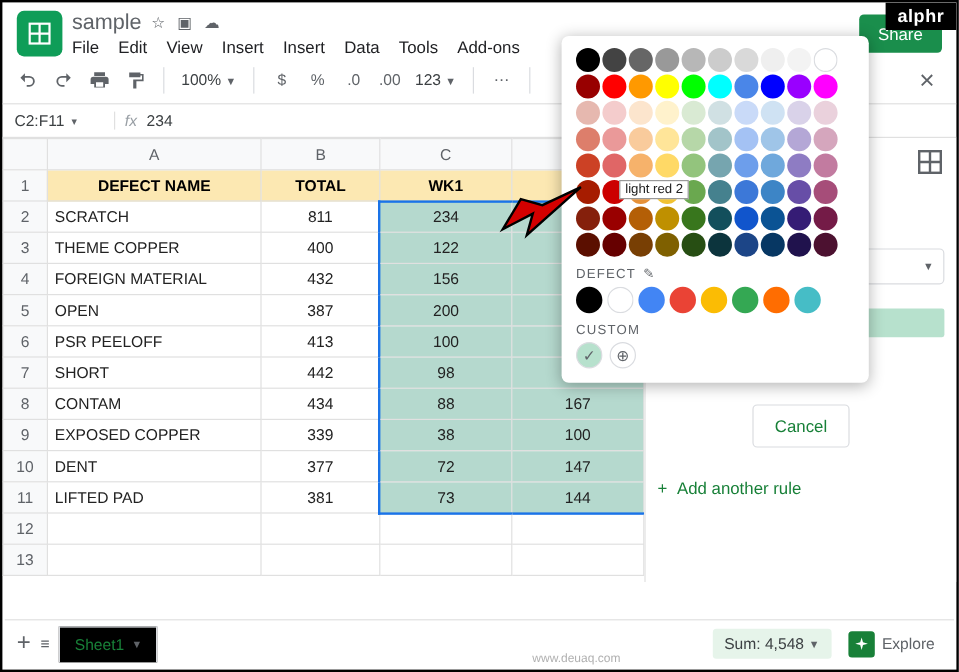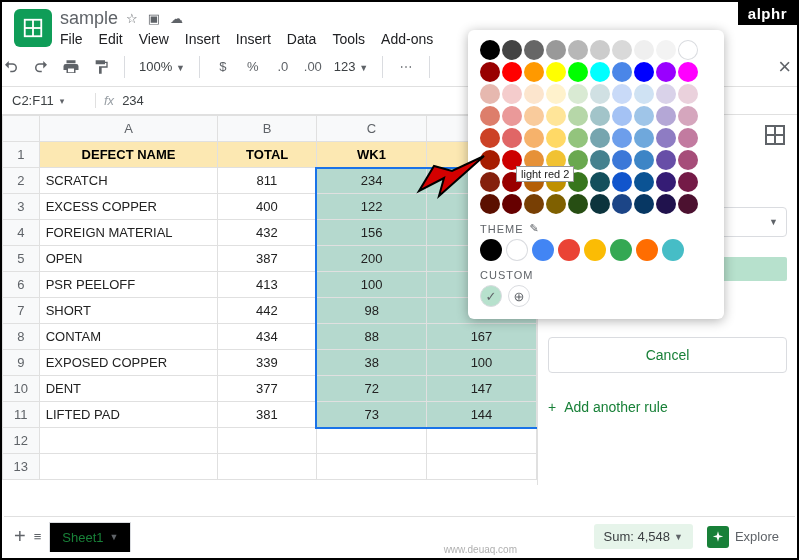--- a/index.html
+++ b/index.html
@@ -7,21 +7,21 @@
   .header { display: flex; align-items: center; padding: 6px 12px 0 12px; }
   .logo { width: 38px; height: 38px; background: #0f9d58; border-radius: 6px; display: flex; align-items: center; justify-content: center; margin-right: 8px; }
   .logo svg { width: 22px; height: 22px; }
   .title-area { flex: 1; }
   .title-row { display: flex; align-items: center; gap: 8px; }
   .doc-title { font-size: 18px; color: #5f6368; }
   .title-icons { display: flex; gap: 10px; color: #5f6368; }
   .menubar { display: flex; gap: 16px; font-size: 14px; color: #202124; margin-top: 2px; }
   .menubar span { cursor: pointer; }
   .share-btn { background: #1a8e4c; color: #fff; border: none; border-radius: 4px; padding: 8px 16px; font-size: 14px; font-weight: 500; }
-  .toolbar { display: flex; align-items: center; gap: 14px; padding: 6px 0; border-bottom: 1px solid #e0e0e0; height: 40px; }
+  .toolbar { display: flex; align-items: center; gap: 14px; padding: 6px 12px; border-bottom: 1px solid #e0e0e0; height: 40px; }
   .tool-group { display: flex; align-items: center; gap: 12px; }
   .tool-sep { width: 1px; height: 22px; background: #dadce0; }
   .tool-ico { width: 18px; height: 18px; color: #5f6368; display: inline-flex; align-items: center; justify-content: center; }
   .zoom { font-size: 13px; color: #3c4043; }
   .close-side { margin-left: auto; font-size: 22px; color: #5f6368; cursor: pointer; padding-right: 6px; }
   .namebox-row { display: flex; align-items: center; border-bottom: 1px solid #e0e0e0; height: 28px; }
   .namebox { width: 94px; padding-left: 10px; color: #3c4043; font-size: 13px; border-right: 1px solid #e0e0e0; display: flex; align-items: center; gap: 6px; }
   .fx { font-style: italic; color: #9aa0a6; padding: 0 8px; }
   .fx-val { color: #3c4043; }
   .sheet-area { display: flex; height: 370px; }
@@ -38,42 +38,42 @@
   .sel.top { border-top: 2px solid #1a73e8; }
   .sel.left { border-left: 2px solid #1a73e8; }
   .sel.bottom { border-bottom: 2px solid #1a73e8; }
   .left-align { text-align: left; padding-left: 6px; }
   .sidepanel { width: 260px; border-left: 1px solid #e0e0e0; background: #fff; padding: 8px 10px 0 10px; overflow: hidden; }
   .sidepanel-ico { width: 24px; height: 24px; margin-left: auto; display: block; }
   .sel-dd { margin-top: 60px; border: 1px solid #dadce0; border-radius: 4px; width: 100%; height: 30px; display: flex; align-items: center; justify-content: flex-end; padding: 0 8px; }
   .green-bar { margin-top: 20px; height: 24px; background: #b7e1cd; border-radius: 2px; }
   .fmt-row { display: flex; gap: 10px; align-items: center; margin-top: 8px; color: #5f6368; }
   .fmt-row .fill { width: 22px; height: 22px; border: 1px solid #1e8e3e; display: flex; align-items: center; justify-content: center; }
-  .btn-row { display: flex; gap: 10px; margin-top: 26px; justify-content: center; flex-direction: column; }
+  .btn-row { display: flex; gap: 10px; margin-top: 26px; justify-content: center; }
   .cancel-btn { border: 1px solid #dadce0; background: #fff; border-radius: 4px; padding: 9px 18px; font-size: 14px; color: #188038; }
   .done-btn { border: none; background: #188038; color: #fff; border-radius: 4px; padding: 9px 22px; font-size: 14px; font-weight: 500; }
   .add-rule { color: #188038; font-size: 14px; margin-top: 26px; display: flex; align-items: center; gap: 8px; }
   .footer { position: absolute; bottom: 2px; left: 2px; right: 2px; height: 40px; border-top: 1px solid #e0e0e0; display: flex; align-items: center; background: #fff; padding: 0 10px; gap: 8px; }
   .sheet-tab { background: #000000; border: 1px solid #dadce0; border-bottom: none; padding: 7px 12px; color: #188038; font-size: 13px; display: flex; align-items: center; gap: 6px; }
   .sum-box { margin-left: auto; background: #e6f4ea; border-radius: 3px; padding: 5px 10px; font-size: 13px; color: #3c4043; display: flex; align-items: center; gap: 4px; }
   .explore-btn { display: flex; align-items: center; gap: 6px; font-size: 13px; color: #5f6368; padding: 0 6px; }
   .explore-ico { width: 22px; height: 22px; background: #188038; border-radius: 3px; display: flex; align-items: center; justify-content: center; }
   .alphr { position: absolute; top: 0; right: 0; background: #000; color: #fff; font-size: 15px; padding: 3px 10px; font-weight: bold; letter-spacing: 0.5px; }
   .watermark { position: absolute; bottom: 3px; right: 280px; font-size: 10px; color: #b0b0b0; }
   
   .picker { position: absolute; top: 28px; left: 466px; width: 256px; background: #fff; border-radius: 6px; box-shadow: 0 2px 12px rgba(0,0,0,0.3); padding: 10px 12px 12px 12px; z-index: 50; }
   .picker-row { display: flex; align-items: center; gap: 8px; font-size: 14px; color: #3c4043; margin-bottom: 8px; padding-left: 2px; }
   .swatch-grid { display: grid; grid-template-columns: repeat(10, 20px); gap: 2px; row-gap: 2px; }
   .swatch { width: 20px; height: 20px; border-radius: 50%; }
   .theme-label, .custom-label { font-size: 11px; color: #5f6368; letter-spacing: 1px; margin: 8px 0 4px 0; display: flex; align-items: center; gap: 6px; }
   .theme-row { display: flex; gap: 4px; }
   .theme-row .swatch { width: 22px; height: 22px; }
   .custom-row { display: flex; gap: 6px; align-items: center; }
   .custom-row .csw { width: 22px; height: 22px; border-radius: 50%; border: 1px solid #dadce0; display: flex; align-items: center; justify-content: center; color: #5f6368; }
-  .tooltip { position: absolute; top: 136px; left: 48px; background: #fff; border: 1px solid #999; font-size: 11px; padding: 1px 4px; white-space: nowrap; }
+  .tooltip { position: absolute; top: 120px; left: 48px; background: #fff; border: 1px solid #999; font-size: 11px; padding: 1px 4px; white-space: nowrap; }
   
   .arrow { position: absolute; top: 134px; left: 412px; z-index: 60; pointer-events: none; }
   .caret { font-size: 9px; color: #5f6368; }
   .border-white { box-shadow: inset 0 0 0 1px #dadce0; }
 </style>
 </head>
 <body>
 
 <div class="alphr">alphr</div>
 
@@ -98,20 +98,21 @@
       <span>File</span>
       <span>Edit</span>
       <span>View</span>
       <span>Insert</span>
       <span>Insert</span>
       <span>Data</span>
       <span>Tools</span>
       <span>Add-ons</span>
     </div>
   </div>
+  <button class="share-btn">Share</button>
 </div>
 
 <div class="toolbar">
   <div class="tool-group">
     <span class="tool-ico">
         <svg viewBox="0 0 24 24" width="18" height="18">
           <path d="M9 14l-5-5 5-5v3h5a6 6 0 016 6 6 6 0 01-6 6h-3v-2h3a4 4 0 000-8H9v5z" fill="#5f6368"></path>
         </svg>
       </span>
     <span class="tool-ico">
@@ -177,21 +178,21 @@
         <tbody id="rows">
           <tr>
             <td class="rowhdr">2</td>
             <td class="left-align">SCRATCH</td>
             <td>811</td>
             <td class="sel left top ">234</td>
             <td class="sel top "></td>
           </tr>
           <tr>
             <td class="rowhdr">3</td>
-            <td class="left-align">EXCESS COPPER</td>
+            <td class="left-align">THEME COPPER</td>
             <td>400</td>
             <td class="sel left  ">122</td>
             <td class="sel  ">233</td>
           </tr>
           <tr>
             <td class="rowhdr">4</td>
             <td class="left-align">FOREIGN MATERIAL</td>
             <td>432</td>
             <td class="sel left  ">156</td>
             <td class="sel  ">212</td>
@@ -395,21 +396,21 @@
       <div class="swatch" style="background: rgb(120, 63, 4);"></div>
       <div class="swatch" style="background: rgb(127, 96, 0);"></div>
       <div class="swatch" style="background: rgb(39, 78, 19);"></div>
       <div class="swatch" style="background: rgb(12, 52, 61);"></div>
       <div class="swatch" style="background: rgb(28, 69, 135);"></div>
       <div class="swatch" style="background: rgb(7, 55, 99);"></div>
       <div class="swatch" style="background: rgb(32, 18, 77);"></div>
       <div class="swatch" style="background: rgb(76, 17, 48);"></div>
     </div>
   <div class="theme-label">
-      <span>THEME</span>
+      <span>DEFECT</span>
       <span>✎</span>
     </div>
   <div class="theme-row" id="theme-row">
       <div class="swatch" style="background: rgb(0, 0, 0);"></div>
       <div class="swatch border-white" style="background: rgb(255, 255, 255);"></div>
       <div class="swatch" style="background: rgb(66, 133, 244);"></div>
       <div class="swatch" style="background: rgb(234, 67, 53);"></div>
       <div class="swatch" style="background: rgb(251, 188, 4);"></div>
       <div class="swatch" style="background: rgb(52, 168, 83);"></div>
       <div class="swatch" style="background: rgb(255, 109, 1);"></div>

